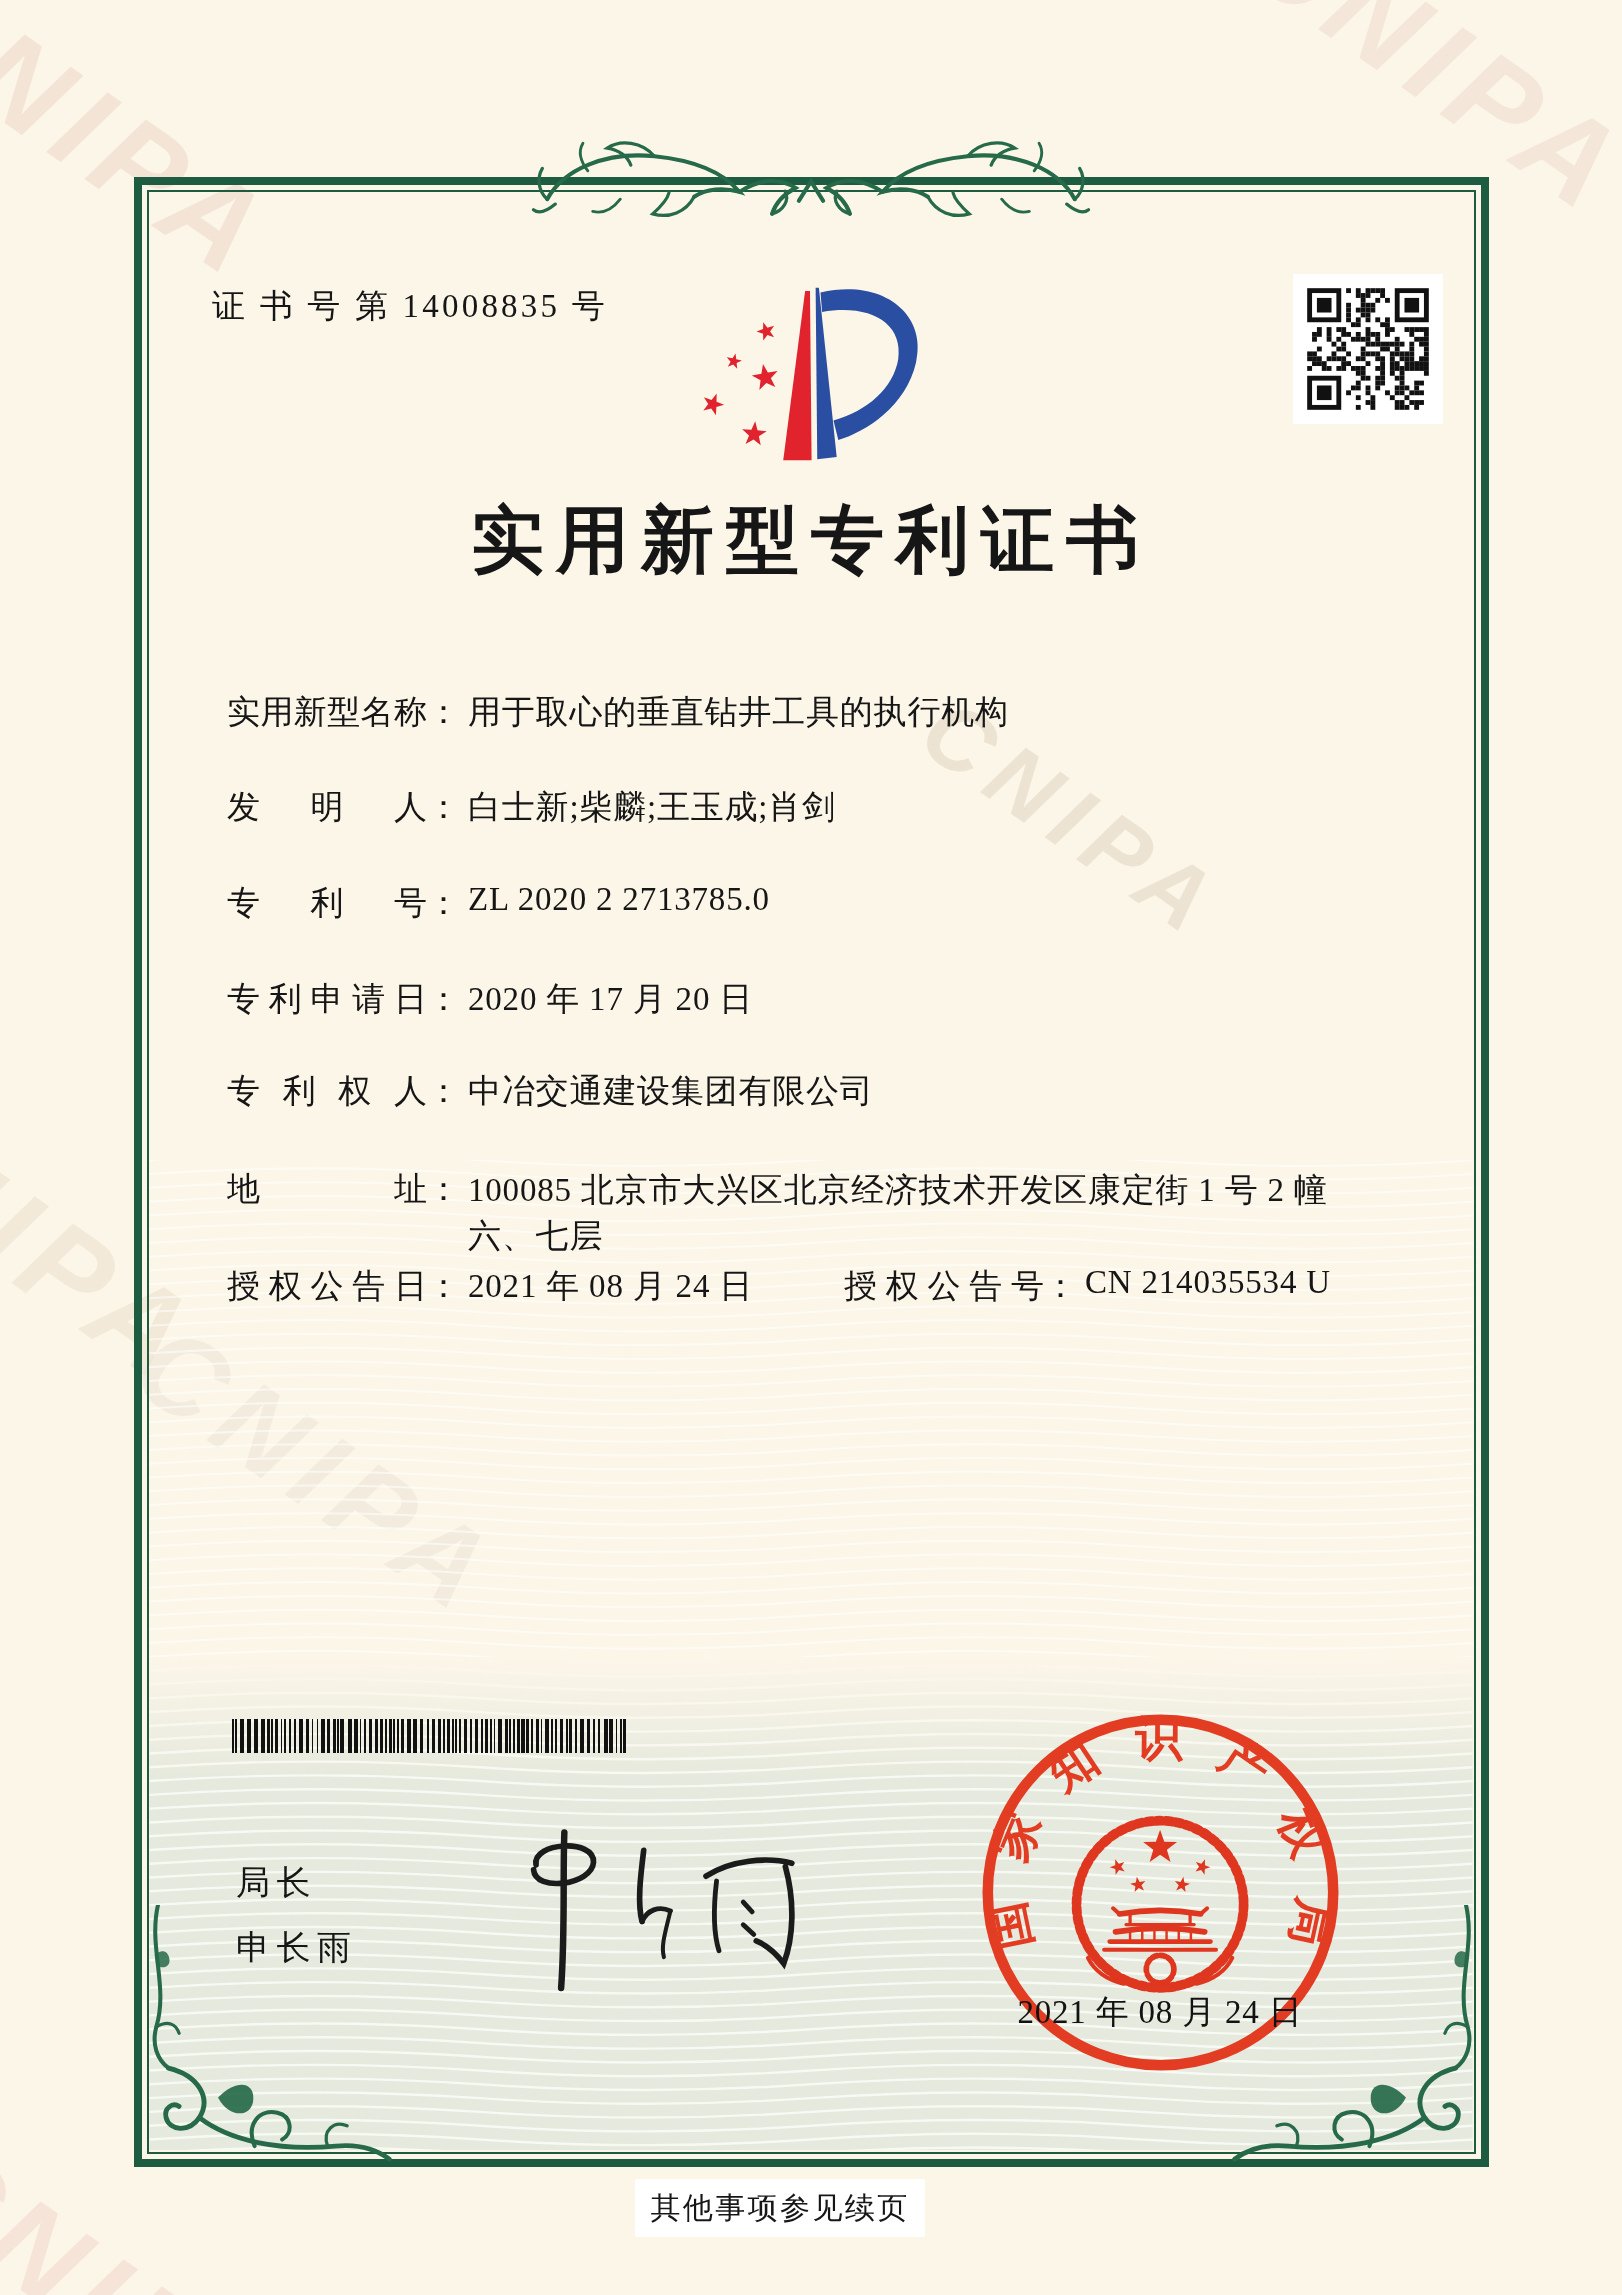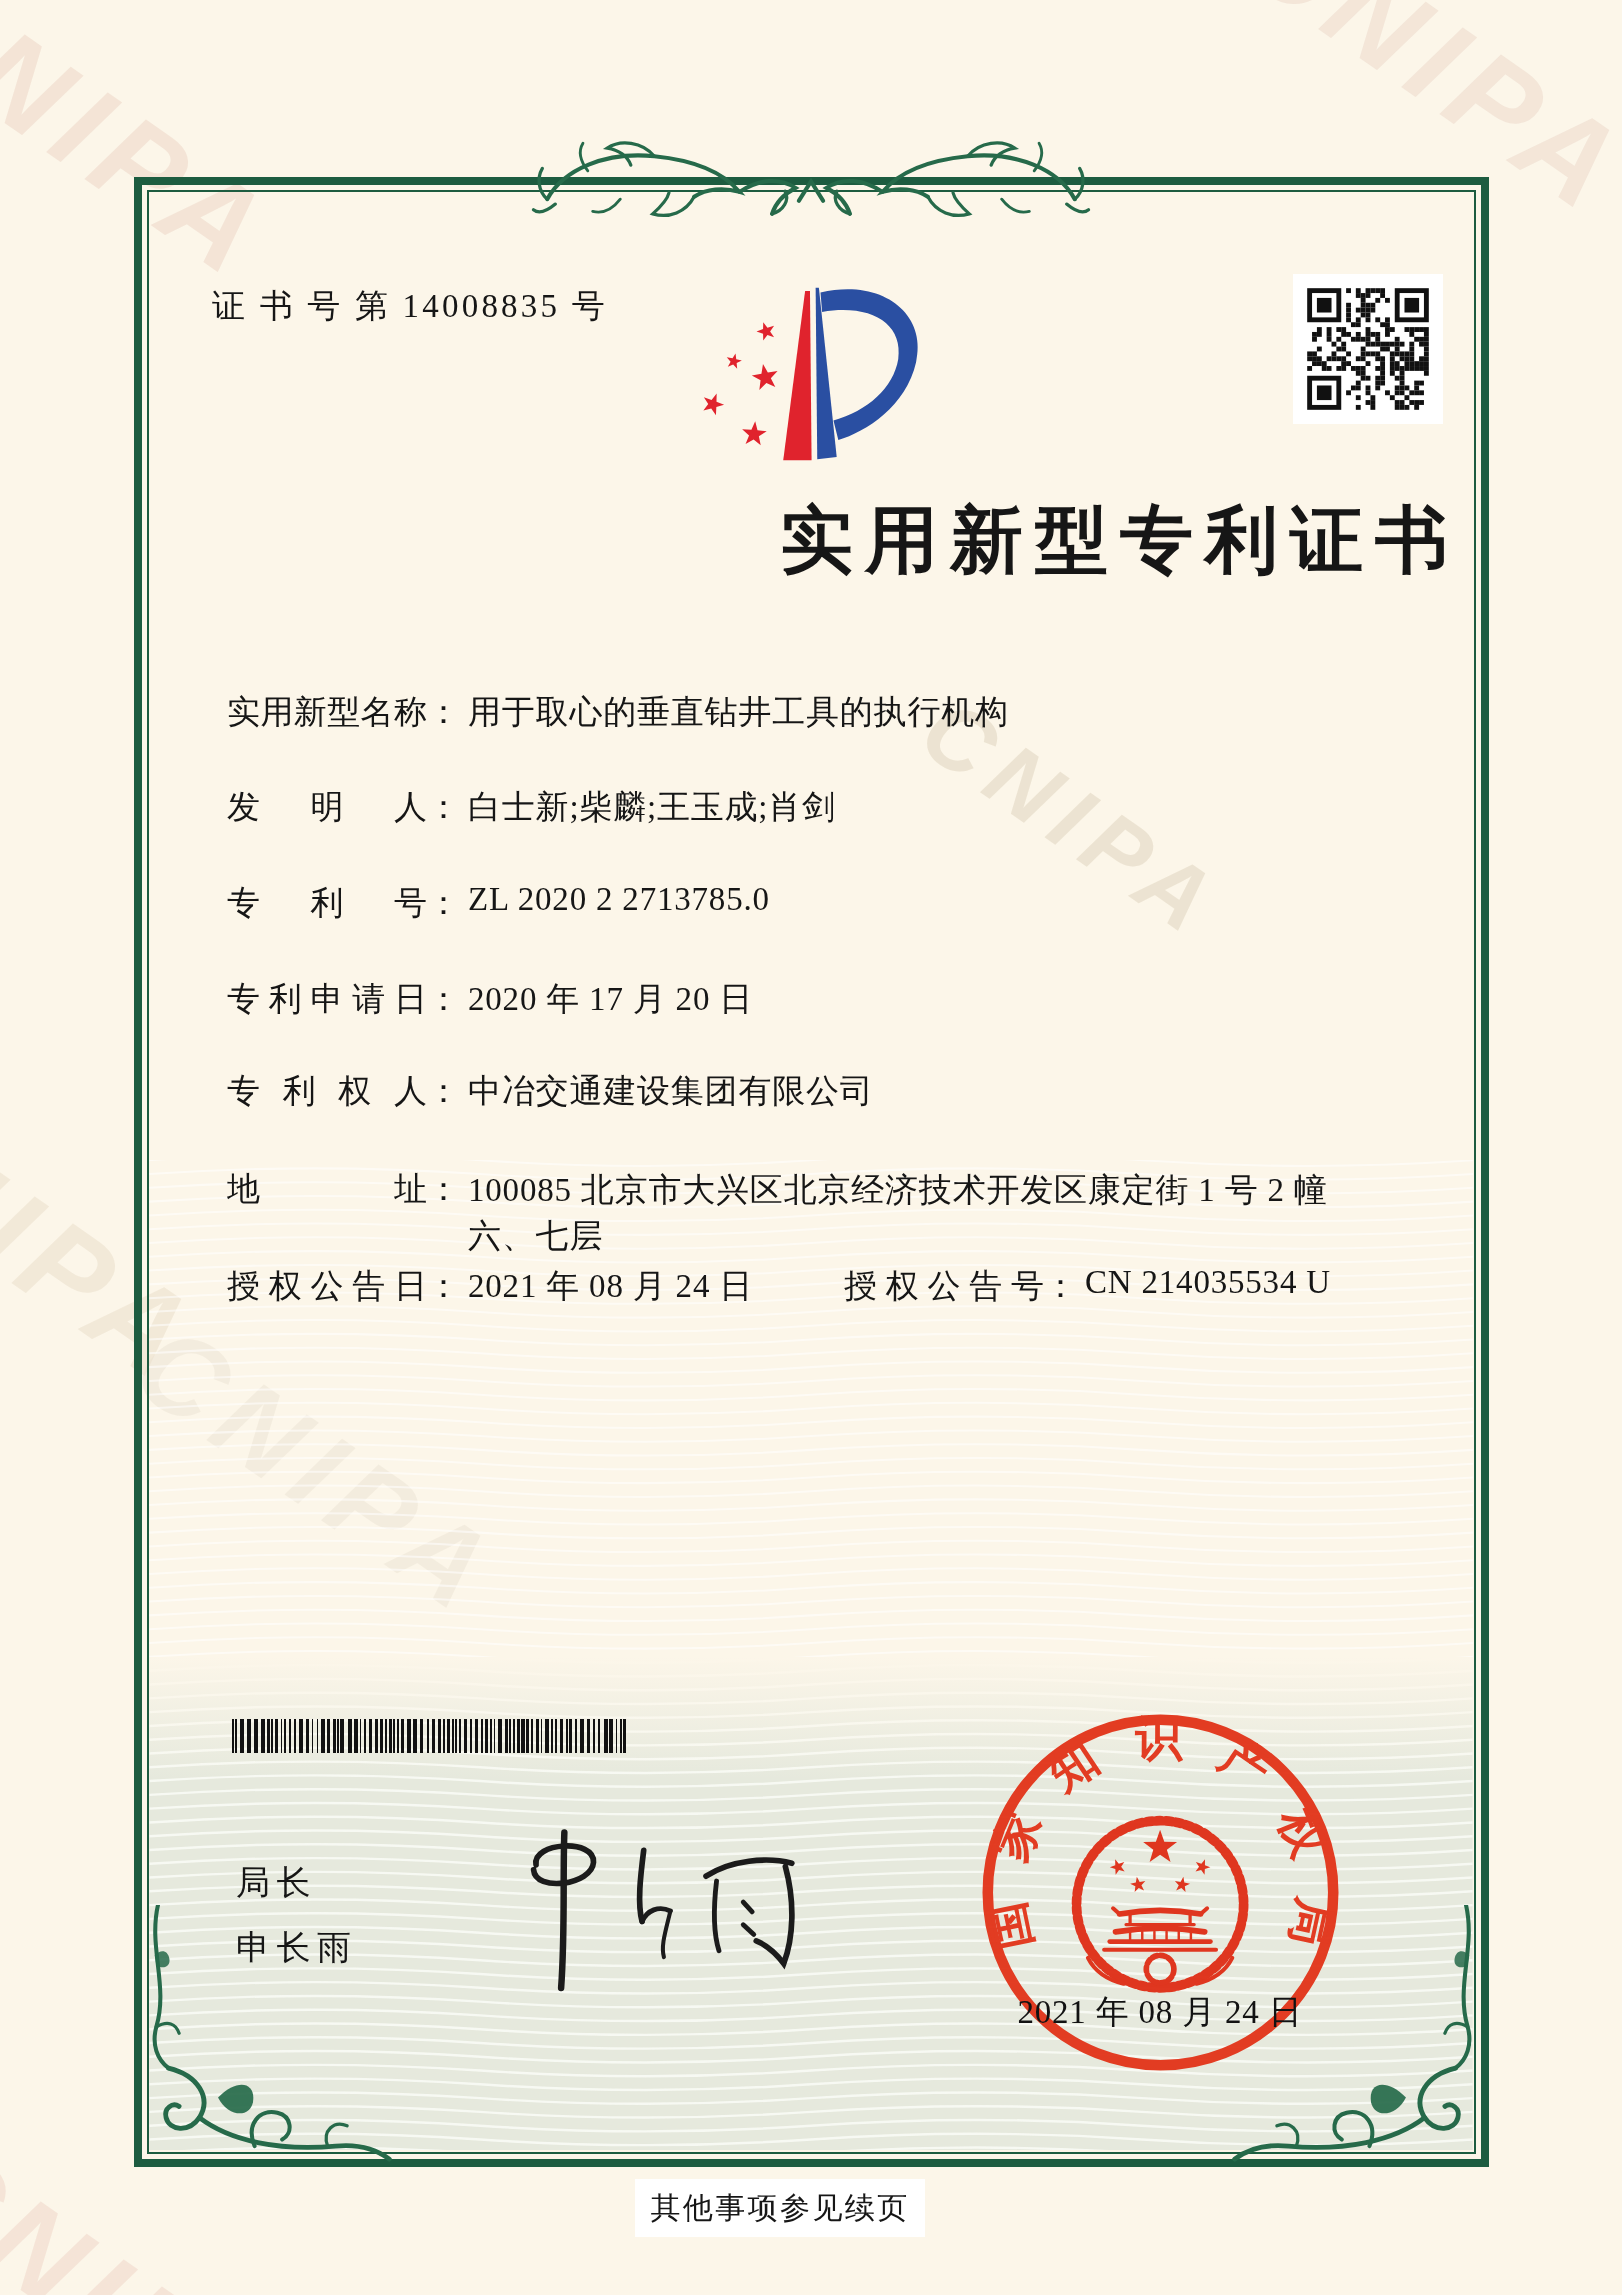--- a/index.html
+++ b/index.html
@@ -31,21 +31,21 @@
   .frame-inner{position:absolute;left:147px;top:190px;width:1329px;height:1964px;
     border:2.4px solid #1d5c40;box-sizing:border-box;z-index:2;}
   .ornament-top{position:absolute;left:531px;top:122px;width:560px;height:122px;z-index:3;}
   .flourish{position:absolute;width:260px;height:276px;z-index:3;}
   .flourish-left{left:140px;top:1905px;}
   .flourish-right{left:1224px;top:1905px;transform:scaleX(-1);}
   
   .certno{position:absolute;left:212px;top:284px;font-size:33px;letter-spacing:3.2px;z-index:4;}
   .logo{position:absolute;left:699px;top:268px;width:243px;height:211px;z-index:4;}
   .qr{position:absolute;left:1293px;top:274px;width:150px;height:150px;background:#ffffff;z-index:4;}
-  .title{position:absolute;left:162px;top:492px;width:1298px;text-align:right;
+  .title{position:absolute;left:162px;top:492px;width:1298px;text-align:center;
     font-size:73px;font-weight:700;letter-spacing:12px;z-index:4;}
   
   .row{position:absolute;left:227px;font-size:33px;z-index:4;white-space:nowrap;}
   .jlabel{display:inline-flex;justify-content:space-between;width:200px;vertical-align:top;}
   .colon{vertical-align:top;}
   .val{display:inline-block;margin-left:8px;vertical-align:top;letter-spacing:0.8px;}
   .addr .val{white-space:normal;width:941px;line-height:46px;}
   .g2{position:absolute;left:617px;top:0;white-space:nowrap;}
   
   .paras{position:absolute;left:227px;top:1337px;width:1155px;font-size:32px;line-height:48px;

